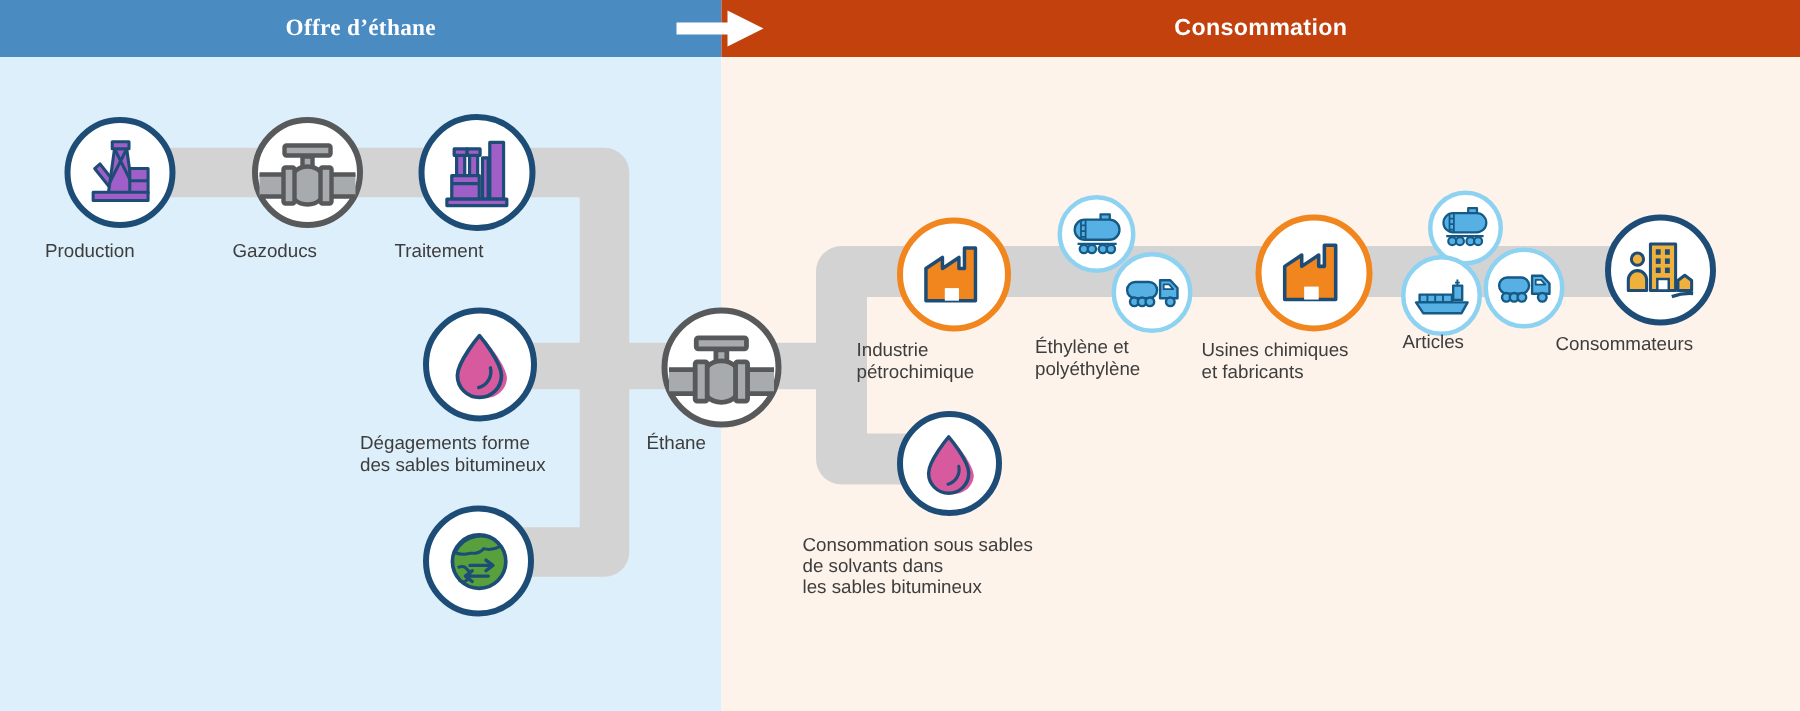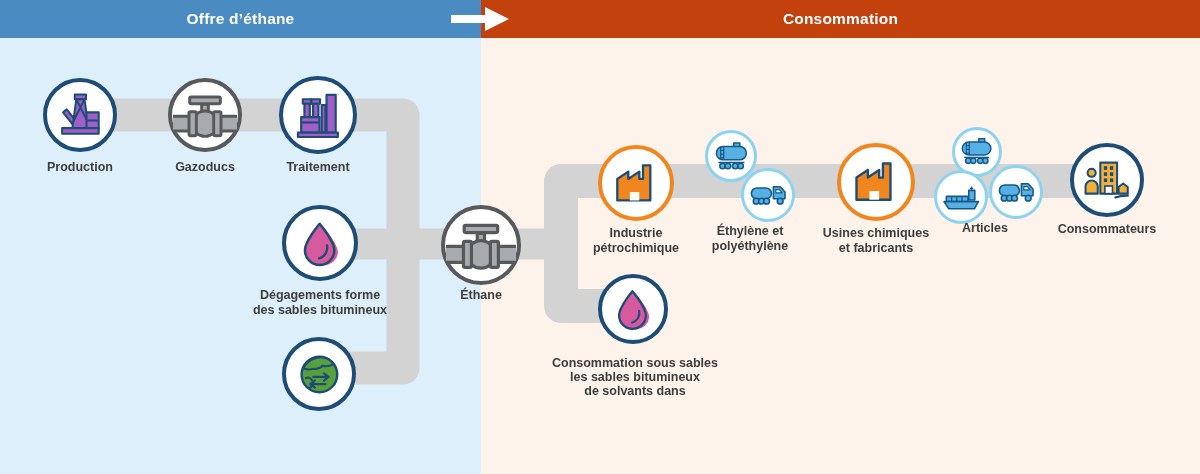--- a/index.html
+++ b/index.html
@@ -3,21 +3,21 @@
 <meta charset="utf-8">
 <style>
   html,body { margin:0; padding:0; background:#ffffff; }
   .stage { position:relative; width:1200px; height:474px; overflow:hidden;
            font-family:"Liberation Sans", sans-serif; background:#fff; }
 
   
   .hdr { position:absolute; top:0; height:38px; display:flex; align-items:center;
          justify-content:center; color:#fff; font-weight:bold; font-size:15.5px;
          letter-spacing:.2px; z-index:2; }
-  .hdr-left  { left:0;    width:481px; background:#4a8bc2; }
+  .hdr-left  { left:0;    width:481px; background:#4a8bc2;font-family:Liberation Serif, serif; }
   .hdr-right { left:481px; width:719px; background:#c2410c; }
   .hdr-arrow { position:absolute; left:449px; top:4px; z-index:3; }
 
   
   .bg { position:absolute; top:38px; height:436px; z-index:0; }
   .bg-left  { left:0;    width:481px; background:#ddeffa; }
   .bg-right { left:481px; width:719px; background:#fdf3ea; }
 
   .pipes { position:absolute; left:0; top:0; z-index:1; }
 
@@ -26,22 +26,22 @@
           display:flex; align-items:center; justify-content:center; box-sizing:border-box; }
   .b-navy   { border:4px solid #1d4d77; }
   .b-gray   { border:4px solid #58595b; }
   .b-orange { border:4px solid #f0861d; }
   .b-lblue  { border:3px solid #8ed2f2; }
   .circ svg { width:74%; height:74%; display:block; }
   .circ.wide svg { width:97%; height:97%; }
   .circ.veh  svg { width:80%; height:80%; }
 
   
-  .lbl { position:absolute; z-index:2; text-align:center; font-size:12.5px;
-         line-height:15px; color:#3d3d3d;font-weight:bold; }
+  .lbl { position:absolute; z-index:2; font-size:12.5px;
+         line-height:15px; color:#3d3d3d; }
   .lbl.tight { line-height:14px; }
 </style>
 </head>
 <body>
 
 <div class="stage">
 
   <div class="hdr hdr-left">
     <span>Offre d’éthane</span>
   </div>
@@ -263,17 +263,17 @@
 
   <div class="circ b-navy" style="left:598px;top:274px;width:70px;height:70px">
     <svg viewBox="0 0 48 48">
       <path d="M27.5 9 C27.5 9 41 24.5 41 33 A13.5 13.5 0 0 1 14.5 35 L27.5 9 Z" fill="#d75a9e" stroke="none"></path>
       <path d="M23.5 5.5 C23.5 5.5 37.5 22 37.5 30.8 A14 14 0 0 1 9.5 30.8 C9.5 22 23.5 5.5 23.5 5.5 Z" fill="#d75a9e" stroke="#1d4d77" stroke-width="2.4" stroke-linejoin="round"></path>
       <path d="M30.5 26 A10.5 10.5 0 0 1 23 38.5" fill="none" stroke="#1d4d77" stroke-width="2.2" stroke-linecap="round"></path>
     </svg>
   </div>
   <div class="lbl tight" style="left:535px;top:356px;width:200px">
     <div>Consommation sous sables</div>
+    <div>de solvants dans</div>
     <div>les sables bitumineux</div>
-    <div>de solvants dans</div>
   </div>
 
 </div>
 
 </body></html>

